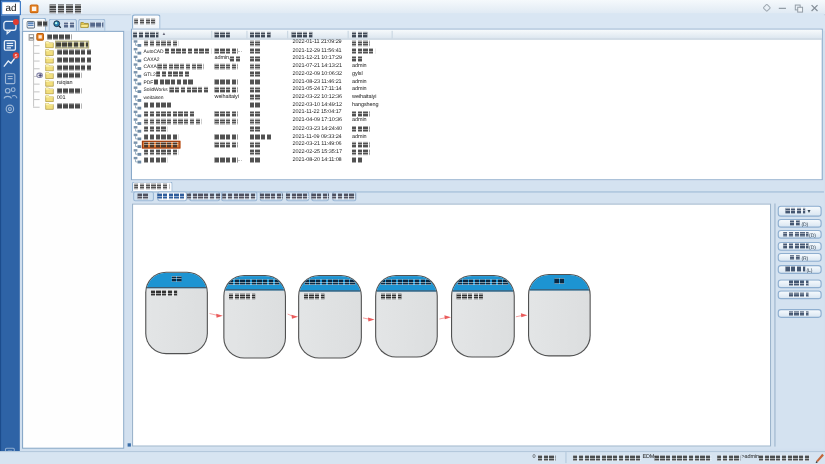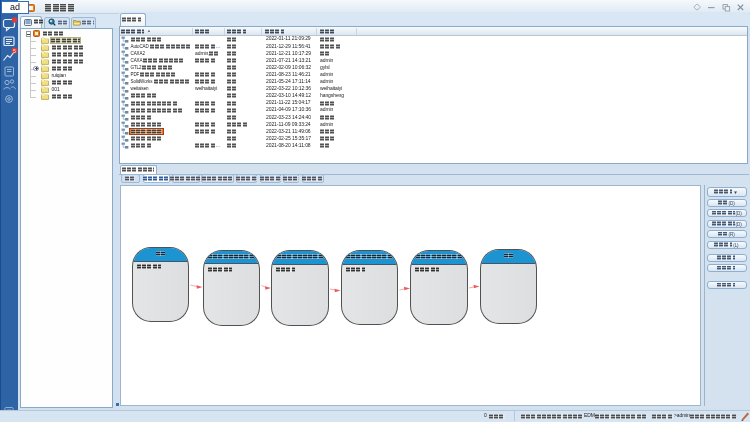--- a/index.html
+++ b/index.html
@@ -27,21 +27,21 @@
 <svg class="abs" style="left:688px;top:0;" width="62" height="14" viewBox="0 0 62 14" fill="none">
  <rect x="6.8" y="4.8" width="4.6" height="4.6" rx="0.6" stroke="#9fa9b2" stroke-width="0.9" transform="rotate(45 9.1 7.1)"></rect>
  <path d="M20 7.6 h6.5" stroke="#939da6" stroke-width="1.2"></path>
  <rect x="35" y="4.6" width="4.4" height="4.4" stroke="#939da6" stroke-width="0.9"></rect>
  <rect x="37.2" y="6.6" width="4.4" height="4.4" fill="#f0f4f8" stroke="#939da6" stroke-width="0.9"></rect>
  <path d="M49.8 4.6 l5.4 5.4 M55.2 4.6 l-5.4 5.4" stroke="#838d96" stroke-width="1.1"></path>
 </svg>
 
 <div class="abs" style="left:0;top:0;width:18px;height:420px;background:#2e63a6;border-left:1px solid #1c4c8c;"></div>
 <div class="abs" style="left:0;top:420px;width:750px;height:2px;background:#b9cfe4;"></div>
-<div class="abs" style="left:1px;top:1px;width:28px;height:13px;background:#fff;border:1.5px solid #2f6fc0;
+<div class="abs" style="left:1px;top:1px;width:18px;height:13px;background:#fff;border:1.5px solid #2f6fc0;
  font-size:9px;color:#111;text-align:center;line-height:10px;">ad</div>
 <svg class="abs" style="left:0;top:16px;" width="19" height="105" viewBox="0 0 19 105" fill="none">
  <g stroke="#e6eef8" stroke-width="1.2">
   <rect x="3.5" y="3.5" width="11" height="8" rx="2"></rect>
       <path d="M6.5 11.5 L6.5 14.5 L10 11.5"></path>
   <rect x="4" y="21" width="10" height="8.5" rx="1"></rect>
       <path d="M6 23.5 h6 M6 25.5 h6 M6 27.5 h4"></path>
   <path d="M3.5 44.5 l4-5 2.5 2 4.5-6"></path>
  </g>
  <g stroke="#b9cde4" stroke-width="1" opacity="0.8">

